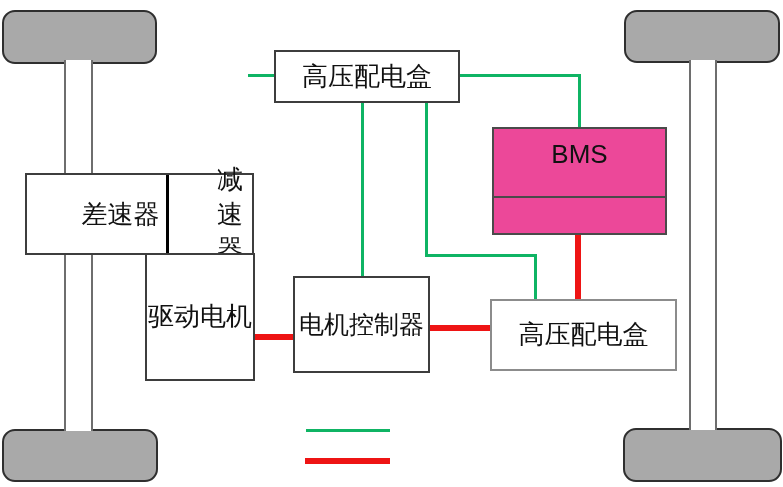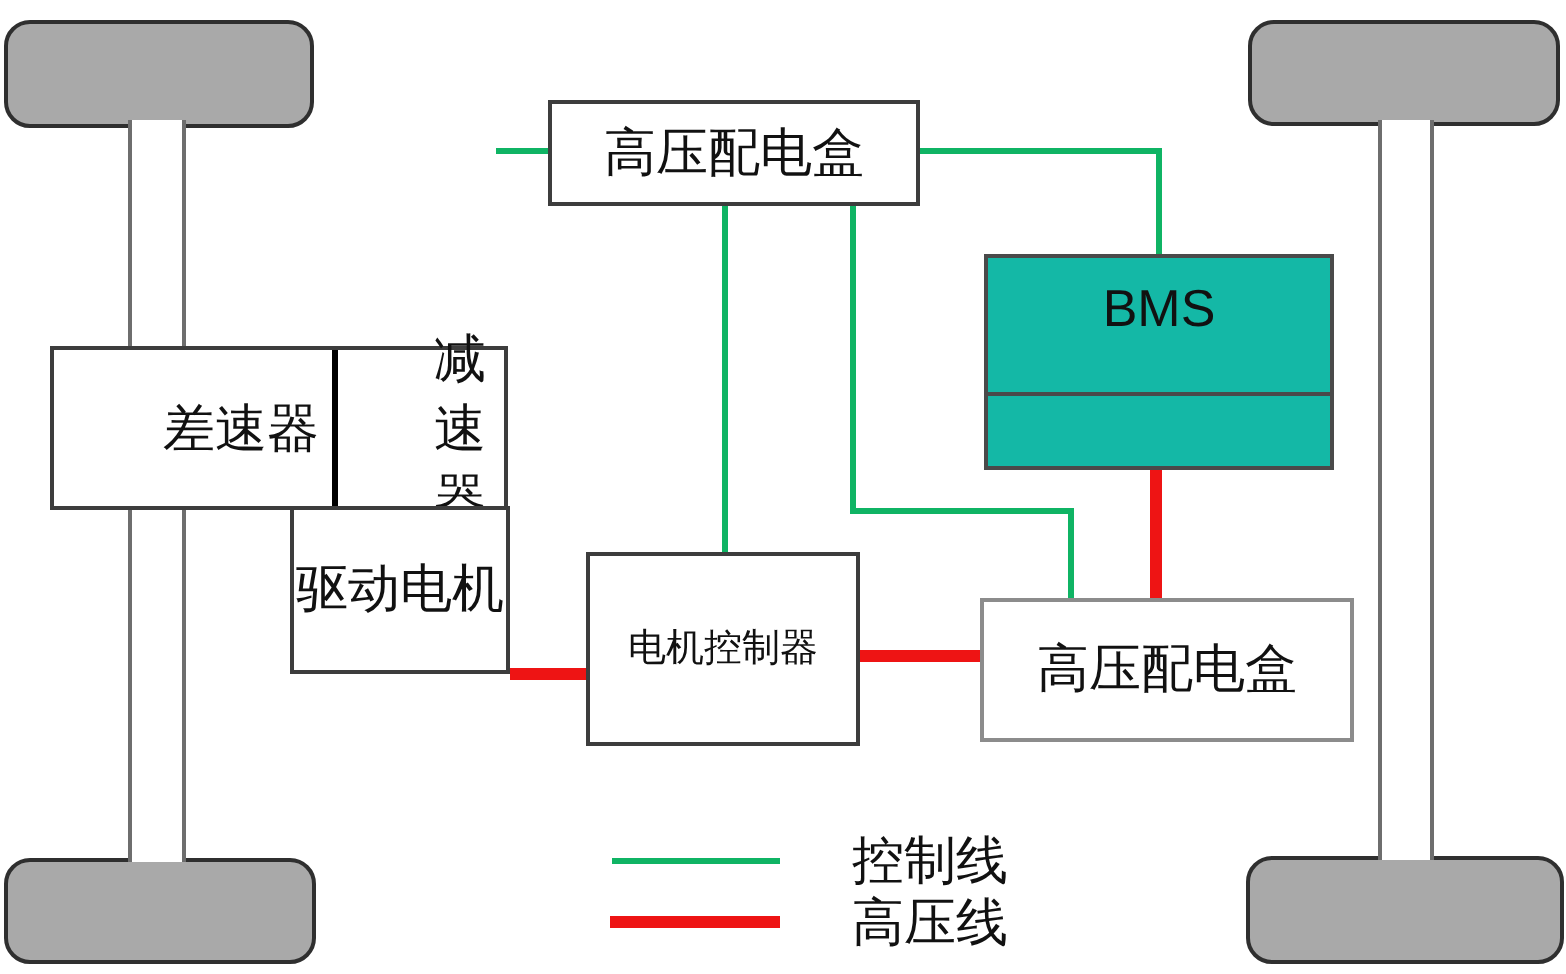--- a/index.html
+++ b/index.html
@@ -46,21 +46,21 @@
     display: flex;
     align-items: center;
     justify-content: center;
     font-size: 26px;
     color: #111111;
     white-space: pre-line;
     text-align: center;
     line-height: 1.35;
   }
   .dbox.gray-border { border-color: #8c8c8c; }
-  .dbox.tight { letter-spacing: 0px; font-size: 19px; }
+  .dbox.tight { letter-spacing: 0px; font-size: 25px; }
 
   
   .splitbox {
     position: absolute;
     background: #ffffff;
     border: 2px solid #3d3d3d;
     box-sizing: border-box;
     display: flex;
   }
   .splitbox .cell {
@@ -73,21 +73,21 @@
   }
   .splitbox .divider {
     width: 3px;
     background: #000000;
     height: 100%;
   }
 
   
   .stackbox {
     position: absolute;
-    background: #14b8a6;
+    background: #ec4899;
     border: 2px solid #4a4a4a;
     box-sizing: border-box;
     display: flex;
     flex-direction: column;
     gap: 16px;
   }
   .stackbox .row {
     display: flex;
     align-items: center;
     justify-content: center;
@@ -137,25 +137,23 @@
     <div class="row" style="height:51px;">BMS</div>
     <div class="row-divider"></div>
   </div>
 
   <div class="splitbox" style="left:25px; top:173px; width:229px; height:82px;">
     <div class="cell" style="width:91px;">差速器</div>
     <div class="divider"></div>
     <div class="cell" style="flex:1;">减速器</div>
   </div>
 
-  <div class="dbox" style="left:145px; top:253px; width:110px; height:84px;">驱动电机</div>
+  <div class="dbox" style="left:145px; top:253px; width:110px; height:128px;">驱动电机</div>
 
   <div class="dbox tight" style="left:293px; top:276px; width:137px; height:97px;">电机控制器</div>
 
   <div class="dbox gray-border" style="left:490px; top:299px; width:187px; height:72px;">高压配电盒</div>
 
   <div class="wire" style="left: 306px; top: 429px; width: 84px; height: 3px; background: rgb(15, 180, 100);"></div>
-  <div class="legend-label" style="left:426px; top:417px;">控制线</div>
 
   <div class="wire" style="left: 305px; top: 458px; width: 85px; height: 6px; background: rgb(238, 20, 20);"></div>
-  <div class="legend-label" style="left:426px; top:448px;">高压线</div>
 
 </div>
 
 </body></html>

